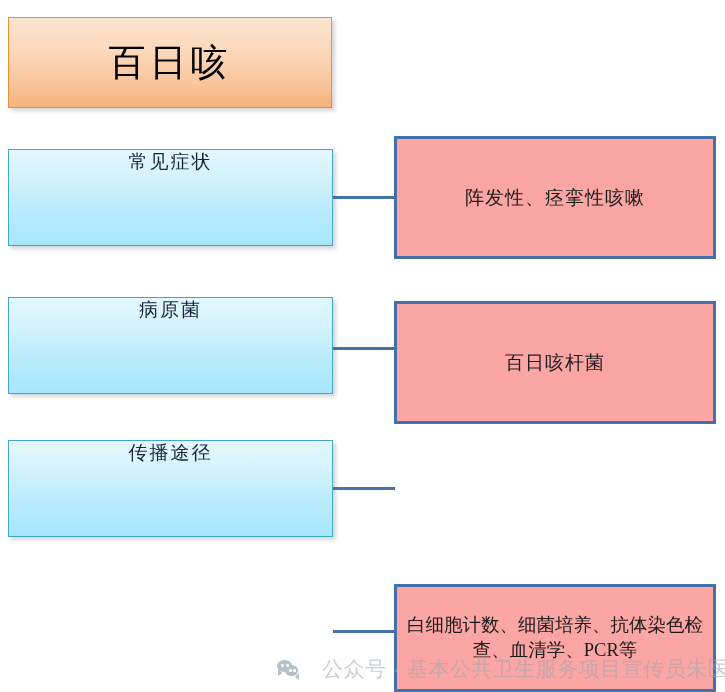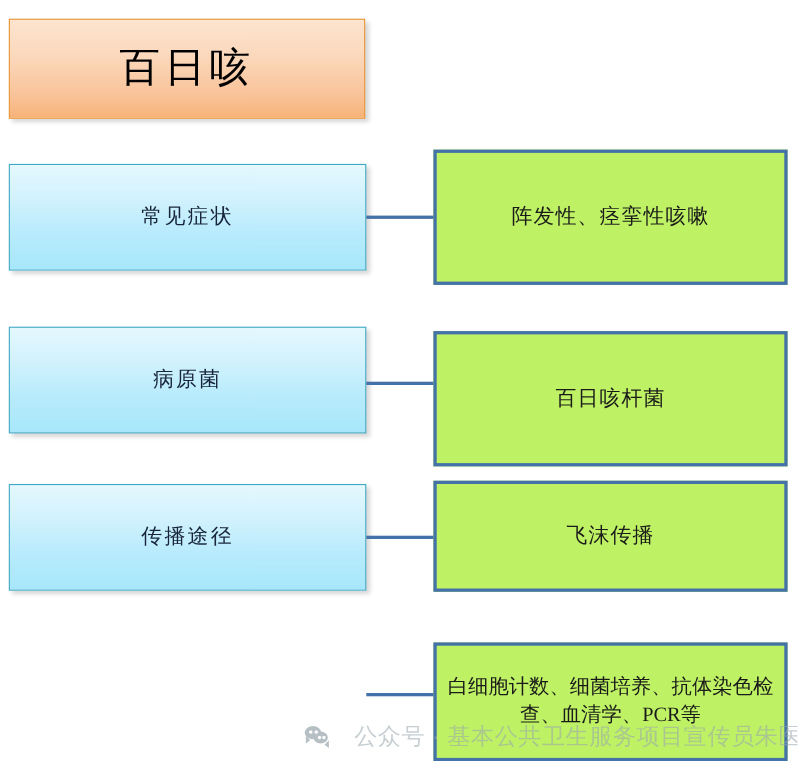--- a/index.html
+++ b/index.html
@@ -49,39 +49,38 @@
   
   .blue-box {
     position: absolute;
     left: 8px;
     width: 325px;
     box-sizing: border-box;
     border: 1.5px solid #3da9c6;
     background: linear-gradient(to bottom, #e4f8fe 0%, #d3f2fd 30%, #b8ebfc 65%, #a7e7fb 100%);
     box-shadow: 3px 3px 4px rgba(0,0,0,0.16);
     display: flex;
-    align-items: center;
     justify-content: center;
   }
   .blue-text {
     font-size: 19px;
     color: #17243a;
     letter-spacing: 2px;
     line-height: 1.25;
     text-align: center;
   }
 
   
   .white-box {
     position: absolute;
     left: 394px;
     width: 322px;
     box-sizing: border-box;
     border: 3px solid #4472a8;
-    background: #bef264;
+    background: #fca5a5;
     display: flex;
     align-items: center;
     justify-content: center;
   }
   .white-text {
     font-size: 19px;
     color: #1a1a1a;
     letter-spacing: 1px;
     line-height: 1.45;
     text-align: center;
@@ -202,23 +201,20 @@
   </div>
   <div class="connector" id="row1-conn"></div>
   <div class="white-box" id="row1-white">
     <span class="white-text">百日咳杆菌</span>
   </div>
 
   <div class="blue-box" id="row2-blue">
     <span class="blue-text">传播途径</span>
   </div>
   <div class="connector" id="row2-conn"></div>
-  <div class="white-box" id="row2-white">
-    <span class="white-text">飞沫传播</span>
-  </div>
 
   <div class="connector" id="row3-conn"></div>
   <div class="white-box" id="row3-white">
     <span class="white-text multi">白细胞计数、细菌培养、抗体染色检查、血清学、PCR等</span>
   </div>
 
   <div class="watermark">
     <span class="wm-icon">
       <span class="bub b1"></span>
       <span class="tail1"></span>

